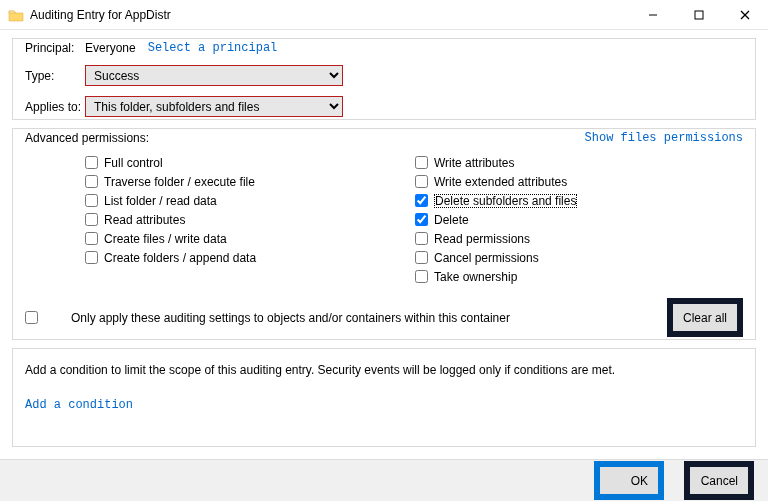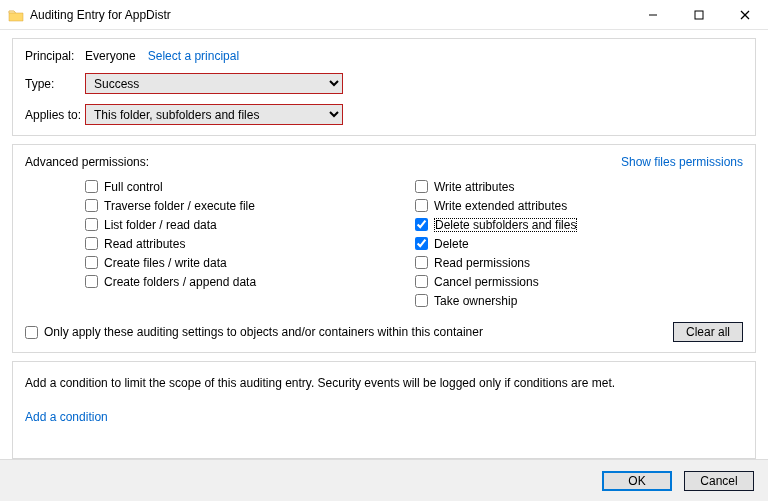--- a/index.html
+++ b/index.html
@@ -9,51 +9,51 @@
   
   .titlebar { height: 30px; display: flex; align-items: center; padding-left: 8px; border-bottom: 1px solid #e5e5e5; }
   .titlebar .folder-icon { width: 16px; height: 14px; margin-right: 6px; }
   .titlebar .title { flex: 1; font-size: 12px; }
   .win-controls { display: flex; height: 100%; }
   .win-btn { width: 46px; height: 100%; display: flex; align-items: center; justify-content: center; }
   .win-btn svg { display: block; }
 
   
   .client { padding: 8px 12px 0 12px; }
-  .group { border: 1px solid #d9d9d9; padding: 10px 12px; margin-bottom: 8px; position: relative; }
+  .group { border: 1px solid #d9d9d9; padding: 2px 12px; margin-bottom: 8px; position: relative; }
 
   .row { display: flex; align-items: center; margin-bottom: 10px; }
   .row:last-child { margin-bottom: 0; }
   .field-label { width: 60px; }
   .principalVal { margin-right: 12px; }
-  .link { color: #0066cc; cursor: pointer; }
+  .link { color: #0066cc; cursor: pointer; font-family: Liberation Mono, monospace; }
 
   select.combo { width: 258px; height: 21px; font-family: inherit; font-size: 12px; background: #e7e7e7; border: 1px solid #b91c1c; padding-left: 4px; }
   select.combo option { background: #fff; }
 
   
   .perm-head { display: flex; justify-content: space-between; margin-bottom: 8px; }
   .perm-cols { display: flex; }
   .perm-col { display: flex; flex-direction: column; }
   .perm-col.left { margin-left: 60px; width: 330px; }
   .perm-col.right {}
   .perm-item { display: flex; align-items: center; height: 19px; }
   .perm-item .cb { margin: 0 6px 0 0; width: 13px; height: 13px; }
   .perm-item.focused span { outline: 1px dotted #000; outline-offset: -1px; padding: 0 1px; }
 
   .footer-row { display: flex; align-items: center; justify-content: space-between; margin-top: 12px; }
-  .only-sub { display: flex; align-items: center; }
+  .only-sub { display: flex; align-items: center; gap: 27px; }
   .only-sub .cb { margin: 0 6px 0 0; width: 13px; height: 13px; }
-  .btn { min-width: 70px; height: 20px; padding: 0 10px; font-family: inherit; font-size: 12px; background: #e1e1e1; border: 1px solid #0f172a; cursor: pointer; }
+  .btn { min-width: 70px; height: 39px; padding: 0 10px; font-family: inherit; font-size: 12px; background: #e1e1e1; border: 6px solid #0f172a; cursor: pointer; text-align: right; }
 
   
   .cond-desc { margin-bottom: 20px; }
 
   
-  .bottom-bar { position: absolute; left: 0; right: 0; bottom: 0; height: 42px; background: #f0f0f0; border-top: 1px solid #dcdcdc; display: flex; align-items: center; justify-content: flex-end; padding-right: 14px; gap: 12px; }
+  .bottom-bar { position: absolute; left: 0; right: 0; bottom: 0; height: 42px; background: #f0f0f0; border-top: 1px solid #dcdcdc; display: flex; align-items: center; justify-content: flex-end; padding-right: 14px; gap: 20px; }
   .bottom-bar .btn.default { border-color: #0078d7; outline: 1px solid #0078d7; outline-offset: -2px; }
 </style>
 </head>
 <body>
 
 <div class="titlebar">
   <span class="folder-icon">
     <svg viewBox="0 0 16 14" width="16" height="14">
       <path d="M1 3 h5 l1.5 2 H15 v8 H1 Z" fill="#ffd86b" stroke="#d9a43a" stroke-width="0.5"></path>
       <path d="M1 3 h5 l1.5 2 H1 Z" fill="#ffe9a8" stroke="#d9a43a" stroke-width="0.5"></path>

